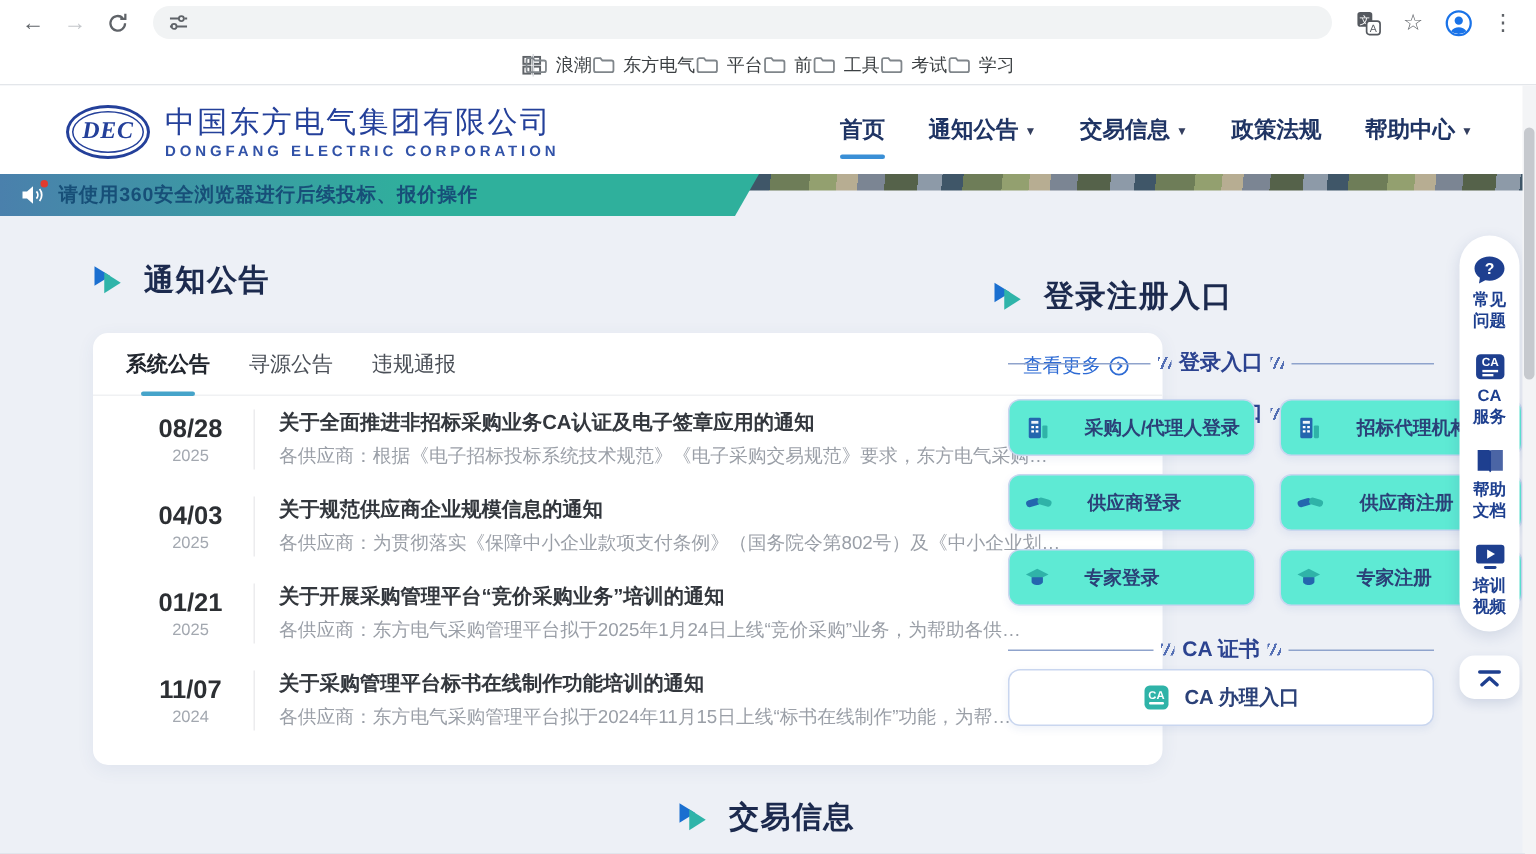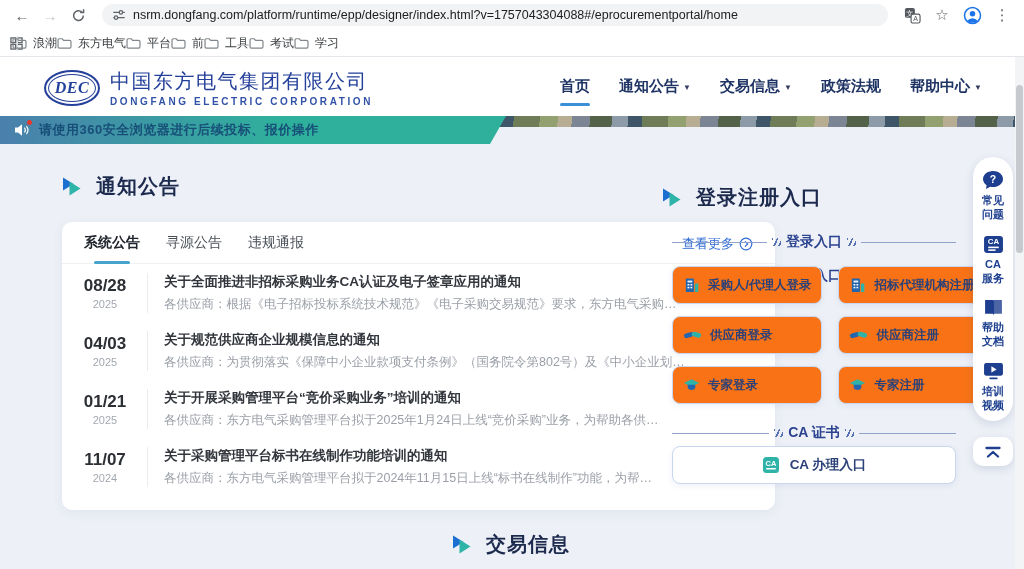--- a/index.html
+++ b/index.html
@@ -20,21 +20,21 @@
   .tb-btn.disabled{ color:#c4c7cb; }
   .omnibox{
     flex:1; height:22px; margin:0 8px; background:#f1f3f4; border-radius:12px;
     display:flex; align-items:center; padding:0 10px; gap:7px; min-width:0;
   }
   .omnibox .url{ font-size:12.5px; color:#202124; white-space:nowrap; overflow:hidden; }
   .tb-right{ display:flex; align-items:center; gap:6px; }
   
   .bookmarks{
     position:absolute; top:30px; left:0; right:0; height:27px; background:#fff;
-    border-bottom:1px solid #e3e6ea; display:flex; align-items:center; padding:0 10px; gap:0;
+    border-bottom:1px solid #e3e6ea; display:flex; align-items:center; padding:0 10px; gap:0;justify-content:center;
   }
   .bm-sep{ width:1px; height:15px; background:#dadce0; margin:0 -6px; }
   .bm-item{ display:flex; align-items:center; gap:6px; font-size:12px; color:#3c4043; cursor:pointer; }
   
   .site-header{ position:absolute; top:57px; left:0; right:0; height:59px; background:#fff; }
   .brand{ position:absolute; left:44px; top:11px; display:flex; align-items:center; gap:10px; }
   .logo-oval{ width:56px; height:36px; border:2px solid var(--header-navy,#24409a); border-radius:50%;
     display:flex; align-items:center; justify-content:center; }
   .logo-oval-inner{ width:48px; height:28px; border:1.5px solid var(--header-navy,#24409a); border-radius:50%;
     display:flex; align-items:center; justify-content:center;
@@ -69,39 +69,39 @@
   .card{ position:absolute; left:62px; top:222px; width:713px; height:288px;
     background:#fff; border-radius:10px; box-shadow:0 3px 12px rgba(50,80,140,.07); overflow:hidden; }
   .tab-row{ display:flex; align-items:center; gap:26px; padding:13px 22px 0 22px; height:42px;
     border-bottom:1px solid #f0f1f3; }
   .tab{ position:relative; font-size:14px; color:#4a4f57; cursor:pointer; padding-bottom:12px; }
   .tab.active{ color:#21262e; font-weight:bold; }
   .tab.active::after{ content:""; position:absolute; left:50%; transform:translateX(-50%);
     bottom:0; width:36px; height:3px; background:#46a4ca; border-radius:2px; }
   .more-link{ margin-left:auto; display:flex; align-items:center; gap:5px;
     font-size:13px; color:var(--accent-blue,#2e6bd4); cursor:pointer; padding-bottom:10px; }
-  .notice-row{ display:flex; align-items:center; height:58px; padding:0 16px; cursor:pointer; }
+  .notice-row{ display:flex; align-items:center; height:58px; padding:0 38px; cursor:pointer; }
   .n-date{ width:54px; flex:none; text-align:center; }
   .n-date .md{ font-size:17px; font-weight:bold; color:#2c2f33; }
   .n-date .yr{ font-size:11px; color:#a3a8b0; margin-top:2px; }
   .n-body{ flex:1; min-width:0; margin-left:15px; padding-left:16px; border-left:1px solid #ececee; }
   .n-title{ font-size:13.5px; font-weight:bold; color:#33373d; white-space:nowrap; overflow:hidden; text-overflow:ellipsis; }
   .n-desc{ font-size:12.5px; color:#9a9fa7; margin-top:5px; white-space:nowrap; overflow:hidden; }
   
   .lr-group-row{ position:absolute; left:672px; top:233px; width:284px; display:flex; gap:16px;flex-direction:column; }
   .lr-group{ flex:1; display:flex; align-items:center; gap:5px; }
   .lr-line{ flex:1; height:1px; background:#8fa3cc; }
   .lr-slash{ width:9px; height:8px; flex:none;
     background:repeating-linear-gradient(115deg,#5570b5 0 1.5px,transparent 1.5px 4.5px); }
   .lr-label{ font-size:14px; font-weight:bold; color:#2c4390; white-space:nowrap; }
   .btn-grid{ position:absolute; left:672px; top:266px; width:284px;
     display:grid; grid-template-columns:1fr 1fr; gap:12px 16px; }
-  .entry-btn{ height:38px; background:#f97316; border:1px solid #c9d6ef; border-radius:8px;
+  .entry-btn{ height:38px; background:#5eead4; border:1px solid #c9d6ef; border-radius:8px;
     box-shadow:0 2px 6px rgba(40,80,160,.08); display:flex; align-items:center;
-    padding:0 10px; gap:8px; cursor:pointer; }
+    padding:0 10px; gap:23px; cursor:pointer; }
   .entry-btn .lbl{ font-size:12.5px; font-weight:bold; color:#2b4178; white-space:nowrap; }
   .ca-divider{ position:absolute; left:672px; top:424px; width:284px; display:flex; align-items:center; gap:5px; }
   .ca-btn{ position:absolute; left:672px; top:446px; width:284px; height:38px;
     background:#fff; border:1px solid #c9d6ef; border-radius:8px;
     box-shadow:0 2px 6px rgba(40,80,160,.08); display:flex; align-items:center; justify-content:center;
     gap:10px; cursor:pointer; }
   .ca-btn .lbl{ font-size:13.5px; font-weight:bold; color:#2b4178; }
   
   .quick-rail{ position:absolute; left:973px; top:157px; width:40px; background:#fff;
     border-radius:20px; box-shadow:0 3px 10px rgba(40,70,130,.15); padding:13px 0 9px 0;
@@ -135,21 +135,20 @@
         </svg>
     </div>
     <div class="omnibox">
       <span>
         <svg width="14" height="14" viewBox="0 0 16 16">
             <path d="M1.5 5h6.8M12.6 5h2M1.5 11h2M6.6 11h7.9" stroke="#5f6368" stroke-width="1.5" fill="none"></path>
             <circle cx="10.2" cy="5" r="1.9" fill="none" stroke="#5f6368" stroke-width="1.4"></circle>
             <circle cx="4.6" cy="11" r="1.9" fill="none" stroke="#5f6368" stroke-width="1.4"></circle>
           </svg>
       </span>
-      <span class="url">nsrm.dongfang.com/platform/runtime/epp/designer/index.html?v=1757043304088#/eprocurementportal/home</span>
     </div>
     <div class="tb-right">
       <div class="tb-btn">
         <svg width="17" height="17" viewBox="0 0 18 18">
             <rect x="1" y="1" width="10.5" height="10.5" rx="2" fill="#55595f"></rect>
             <text x="6.2" y="9.2" font-size="7.5" fill="#fff" text-anchor="middle" font-family="sans-serif">文</text>
             <rect x="7.5" y="7.5" width="9.5" height="9.5" rx="2" fill="#fff" stroke="#55595f" stroke-width="1.2"></rect>
             <text x="12.2" y="15" font-size="7.5" fill="#55595f" text-anchor="middle" font-family="sans-serif">A</text>
           </svg>
       </div>

